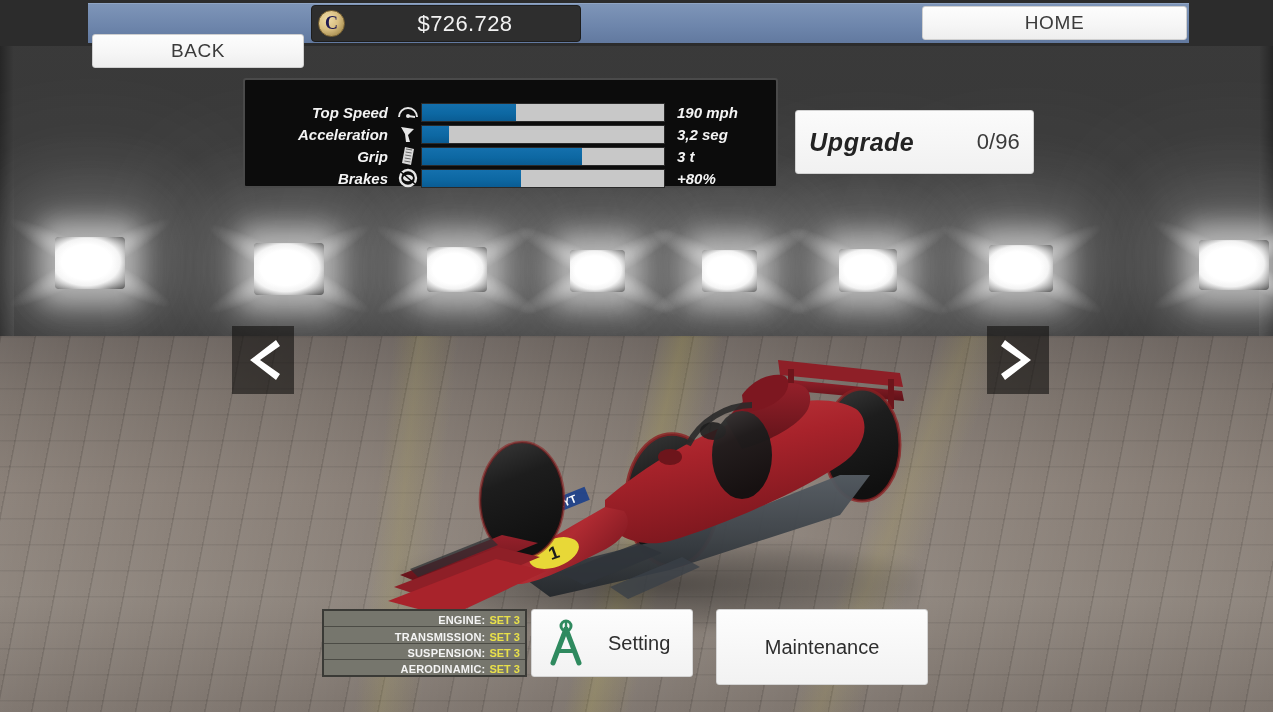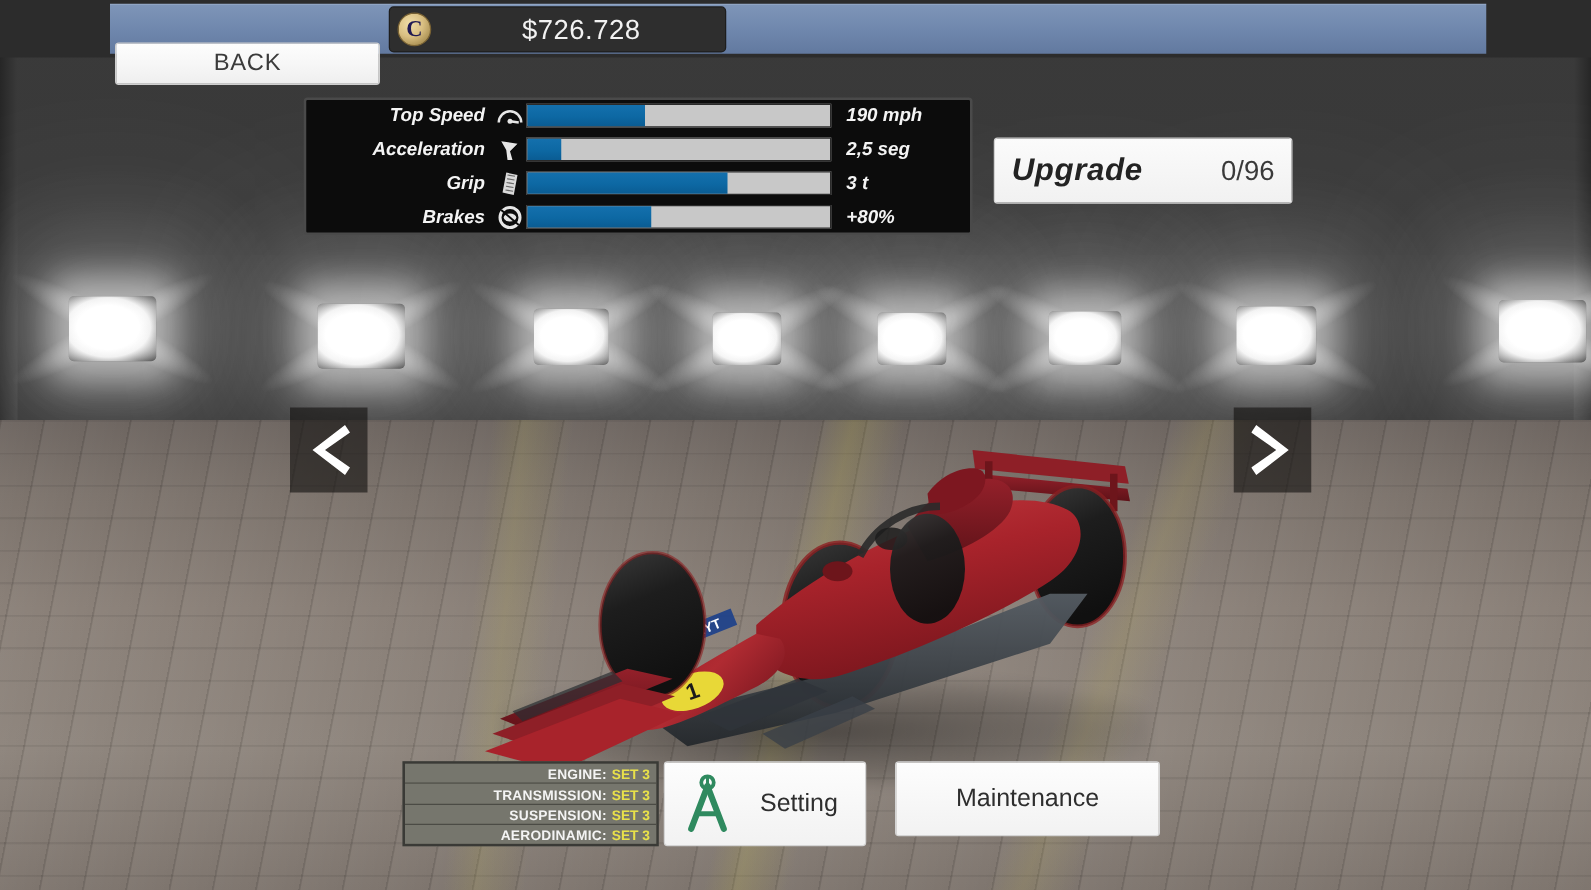--- a/index.html
+++ b/index.html
@@ -138,21 +138,21 @@
     padding-right: 26px;
     padding-left: 31px;
   }
 
   
   #stats-panel {
     position: absolute; left: 243px; top: 78px; width: 535px; height: 110px;
     background: #0c0c0c;
     border: 2px solid #4a4a4a;
     border-radius: 3px;
-    padding: 1px 6px;
+    padding: 21px 6px;
     display: flex; flex-direction: column; justify-content: space-between;
   }
   .stat-row { display: flex; align-items: center; height: 23px; }
   .stat-label {
     width: 144px; text-align: right; padding-right: 7px;
     color: #f4f4f4; font-size: 15px;
     font-weight: bold; font-style: italic;
     font-family: "Liberation Sans", sans-serif;
     white-space: nowrap;
   }
@@ -167,21 +167,21 @@
     position:absolute; left:0; top:0; bottom:0;
     background: linear-gradient(to bottom,#1470ad 0%, #0d68a3 55%, #0a5c93 100%);
   }
   .stat-value {
     padding-left: 12px; color: #f4f4f4; font-size: 15px;
     font-weight: bold; font-style: italic; white-space: nowrap;
   }
 
   
   #upgrade-panel {
-    position: absolute; left: 795px; top: 110px; width: 239px; height: 53px;
+    position: absolute; left: 795px; top: 110px; width: 239px; height: 64px;
     background: linear-gradient(to bottom,#fbfbfb,#f1f1f1);
     border: 1px solid #d2d2d2;
     border-radius: 3px;
     display: flex; align-items: center; justify-content: space-around;
     cursor: pointer;
   }
   #upgrade-label {
     font-size: 25px; font-weight: bold; font-style: italic; color: #232323;
     letter-spacing: 0.5px;
   }
@@ -226,21 +226,21 @@
     position: absolute; left: 531px; top: 609px; width: 162px; height: 68px;
     background: linear-gradient(to bottom,#fdfdfd,#f2f2f2);
     border: 1px solid #d4d4d4;
     border-radius: 3px;
     display: flex; align-items: center; cursor: pointer;
     padding-left: 14px;
   }
   #setting-label { font-size: 20px; color: #2e2e2e; margin-left: 22px; }
 
   #maintenance-button {
-    position: absolute; left: 716px; top: 609px; width: 212px; height: 60px;
+    position: absolute; left: 716px; top: 609px; width: 212px; height: 76px;
     background: linear-gradient(to bottom,#fdfdfd,#f2f2f2);
     border: 1px solid #d4d4d4;
     border-radius: 3px;
     display: flex; align-items: center; justify-content: center;
     cursor: pointer;
   }
   #maintenance-label { font-size: 20px; color: #2e2e2e; }
 </style>
 </head>
 <body>
@@ -354,20 +354,21 @@
     <div class="topbar-band"></div>
   </div>
 
   <button class="btn-light" id="back-button">BACK</button>
 
   <div id="money-panel">
     <div class="coin">C</div>
     <div id="money-value">$726.728</div>
   </div>
 
+  <button class="btn-light" id="home-button">HOME</button>
 
   <div id="stats-panel">
 
     <div class="stat-row">
       <div class="stat-label">Top Speed</div>
       <div class="stat-icon">
         <svg width="22" height="18" viewBox="0 0 22 18">
           <path d="M2,14 A9,9 0 0 1 20,14" stroke="#e6e6e6" stroke-width="2" fill="none"></path>
           <line x1="11" y1="13" x2="18" y2="14" stroke="#e6e6e6" stroke-width="2"></line>
           <circle cx="11" cy="13" r="2" fill="#e6e6e6"></circle>
@@ -382,21 +383,21 @@
     <div class="stat-row">
       <div class="stat-label">Acceleration</div>
       <div class="stat-icon">
         <svg width="20" height="20" viewBox="0 0 20 20">
           <path d="M3,3 L16,5 L10,11 L12,18 L8,18 L7,10 Z" fill="#e6e6e6"></path>
         </svg>
       </div>
       <div class="stat-bar">
         <div class="stat-fill" style="width: 11%;"></div>
       </div>
-      <div class="stat-value">2,5 seg</div>
+      <div class="stat-value">3,2 seg</div>
     </div>
 
     <div class="stat-row">
       <div class="stat-label">Grip</div>
       <div class="stat-icon">
         <svg width="18" height="20" viewBox="0 0 18 20">
           <path d="M6,1 L15,3 L12,19 L3,17 Z" fill="#dadada"></path>
           <path d="M7,3 L13,4 M6.6,6 L12.6,7 M6.2,9 L12.2,10 M5.8,12 L11.8,13 M5.4,15 L11.4,16" stroke="#6a6a6a" stroke-width="1"></path>
         </svg>
       </div>

